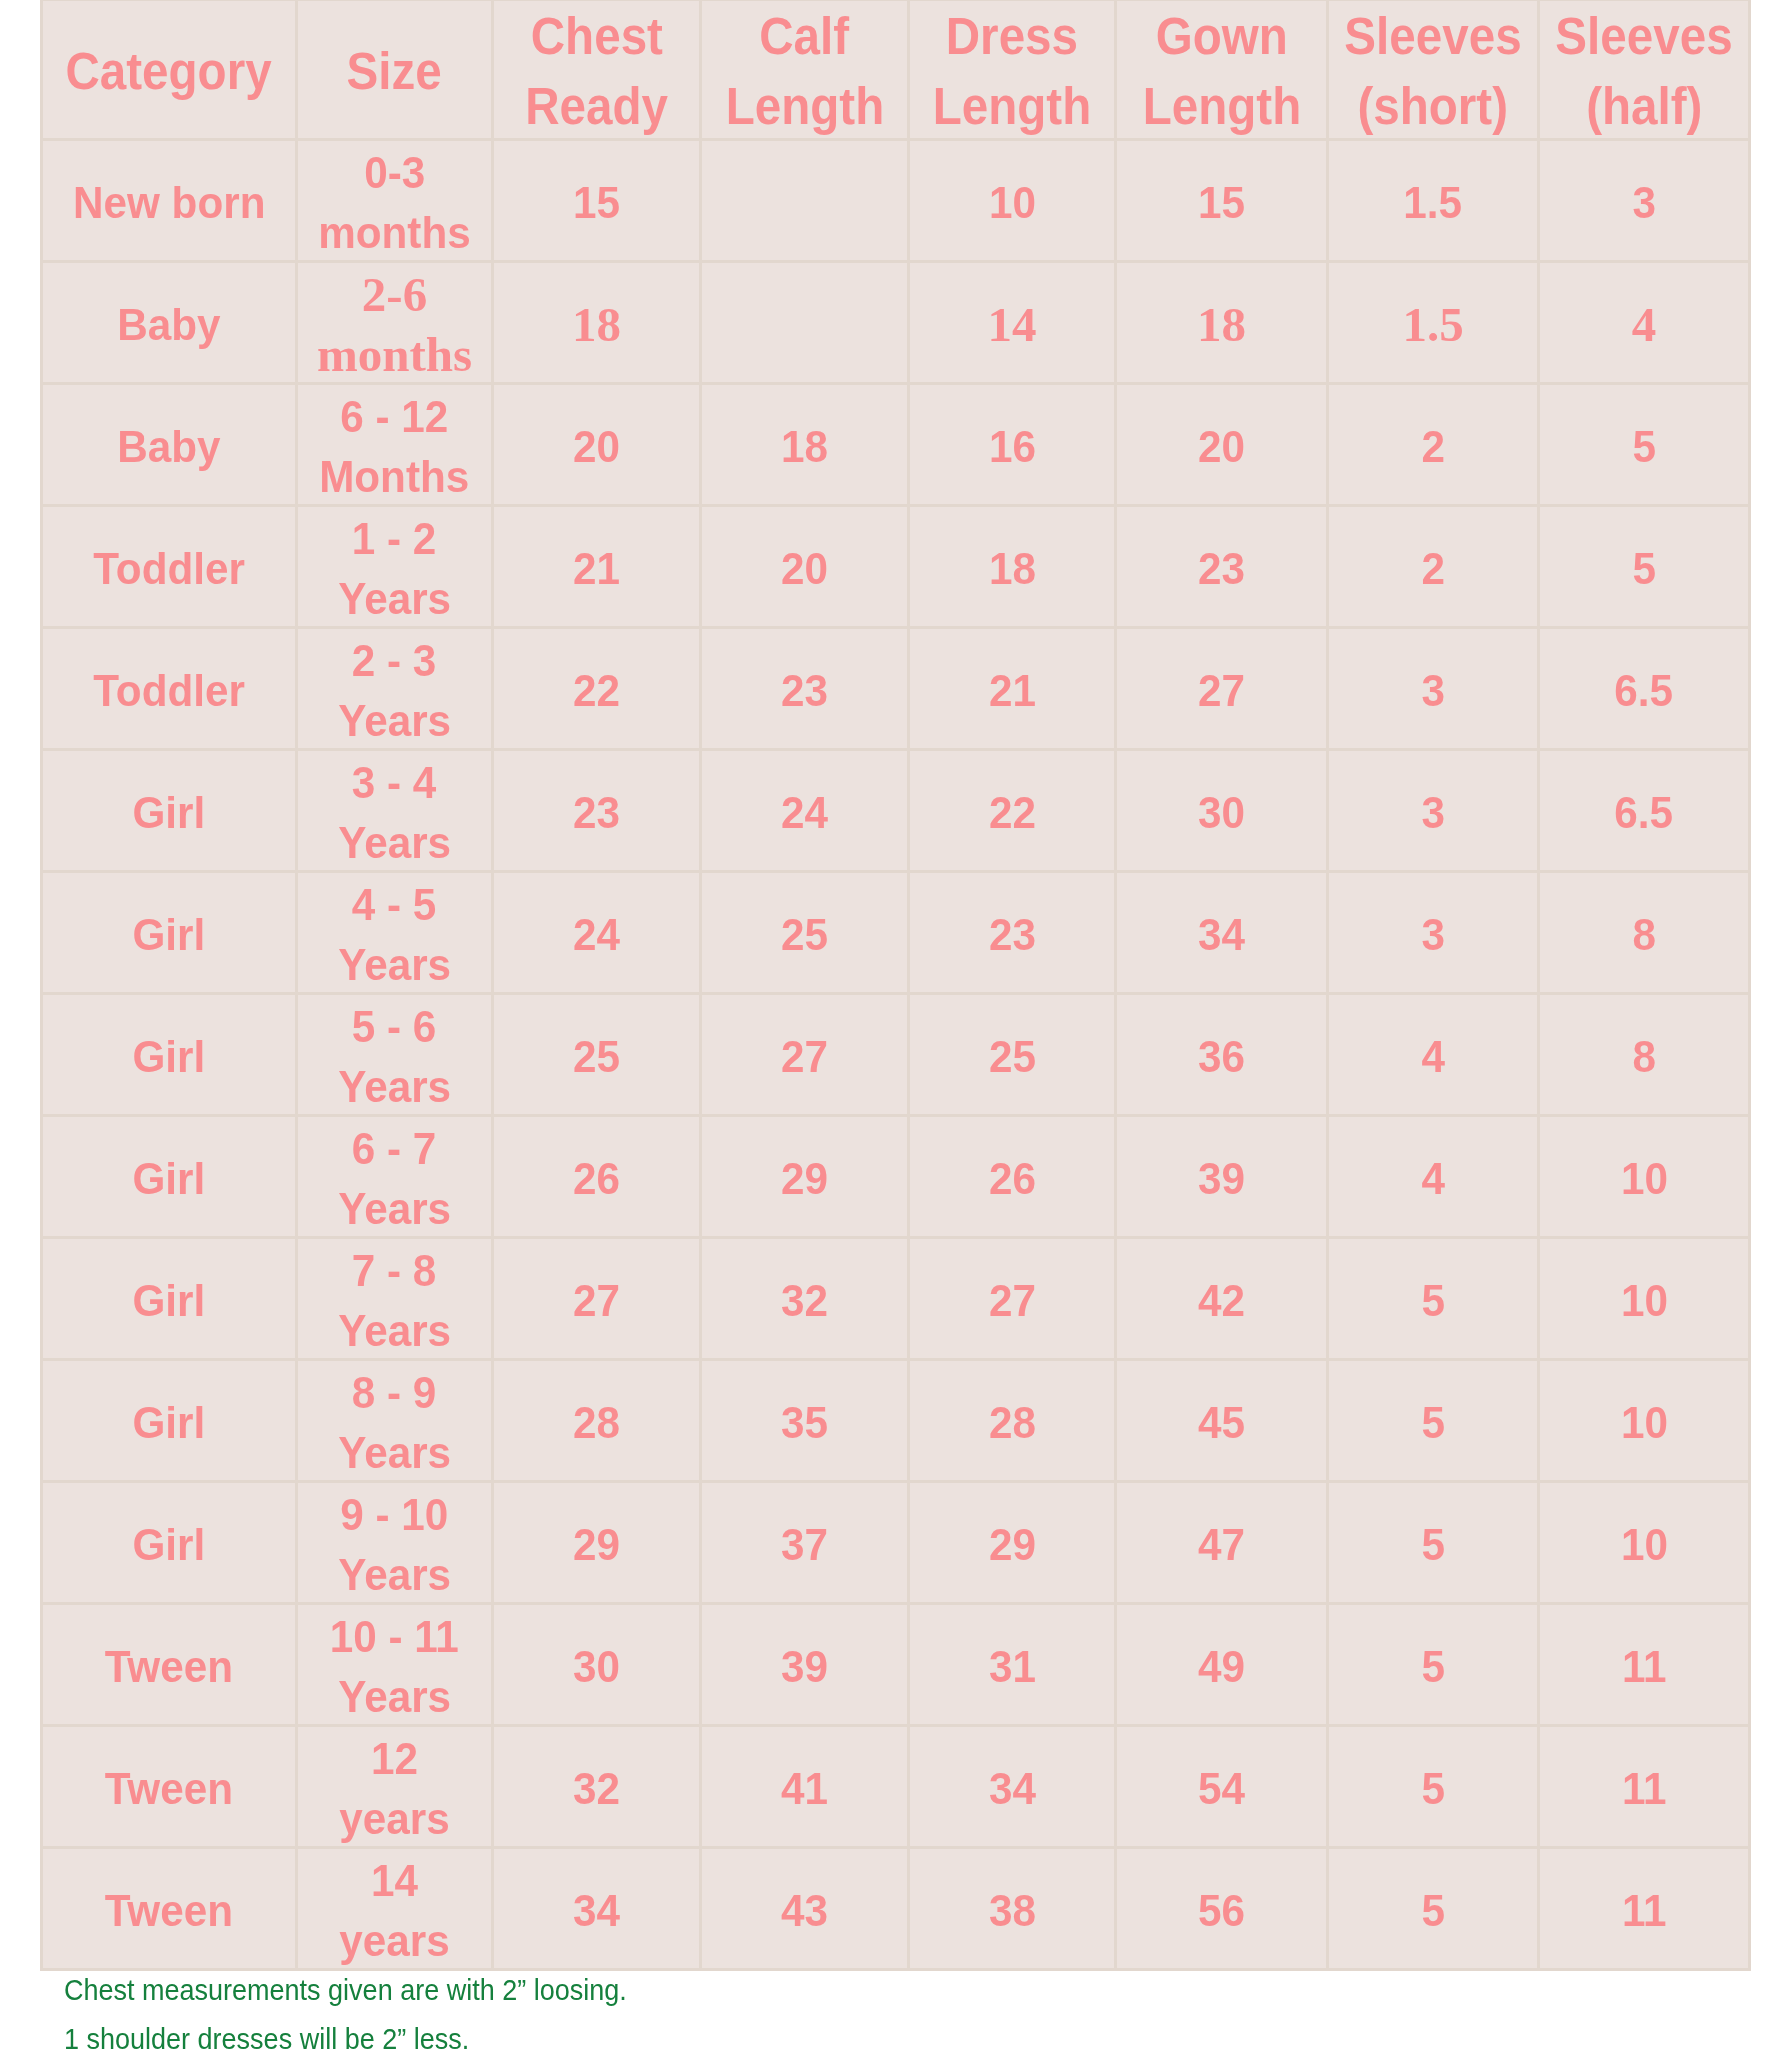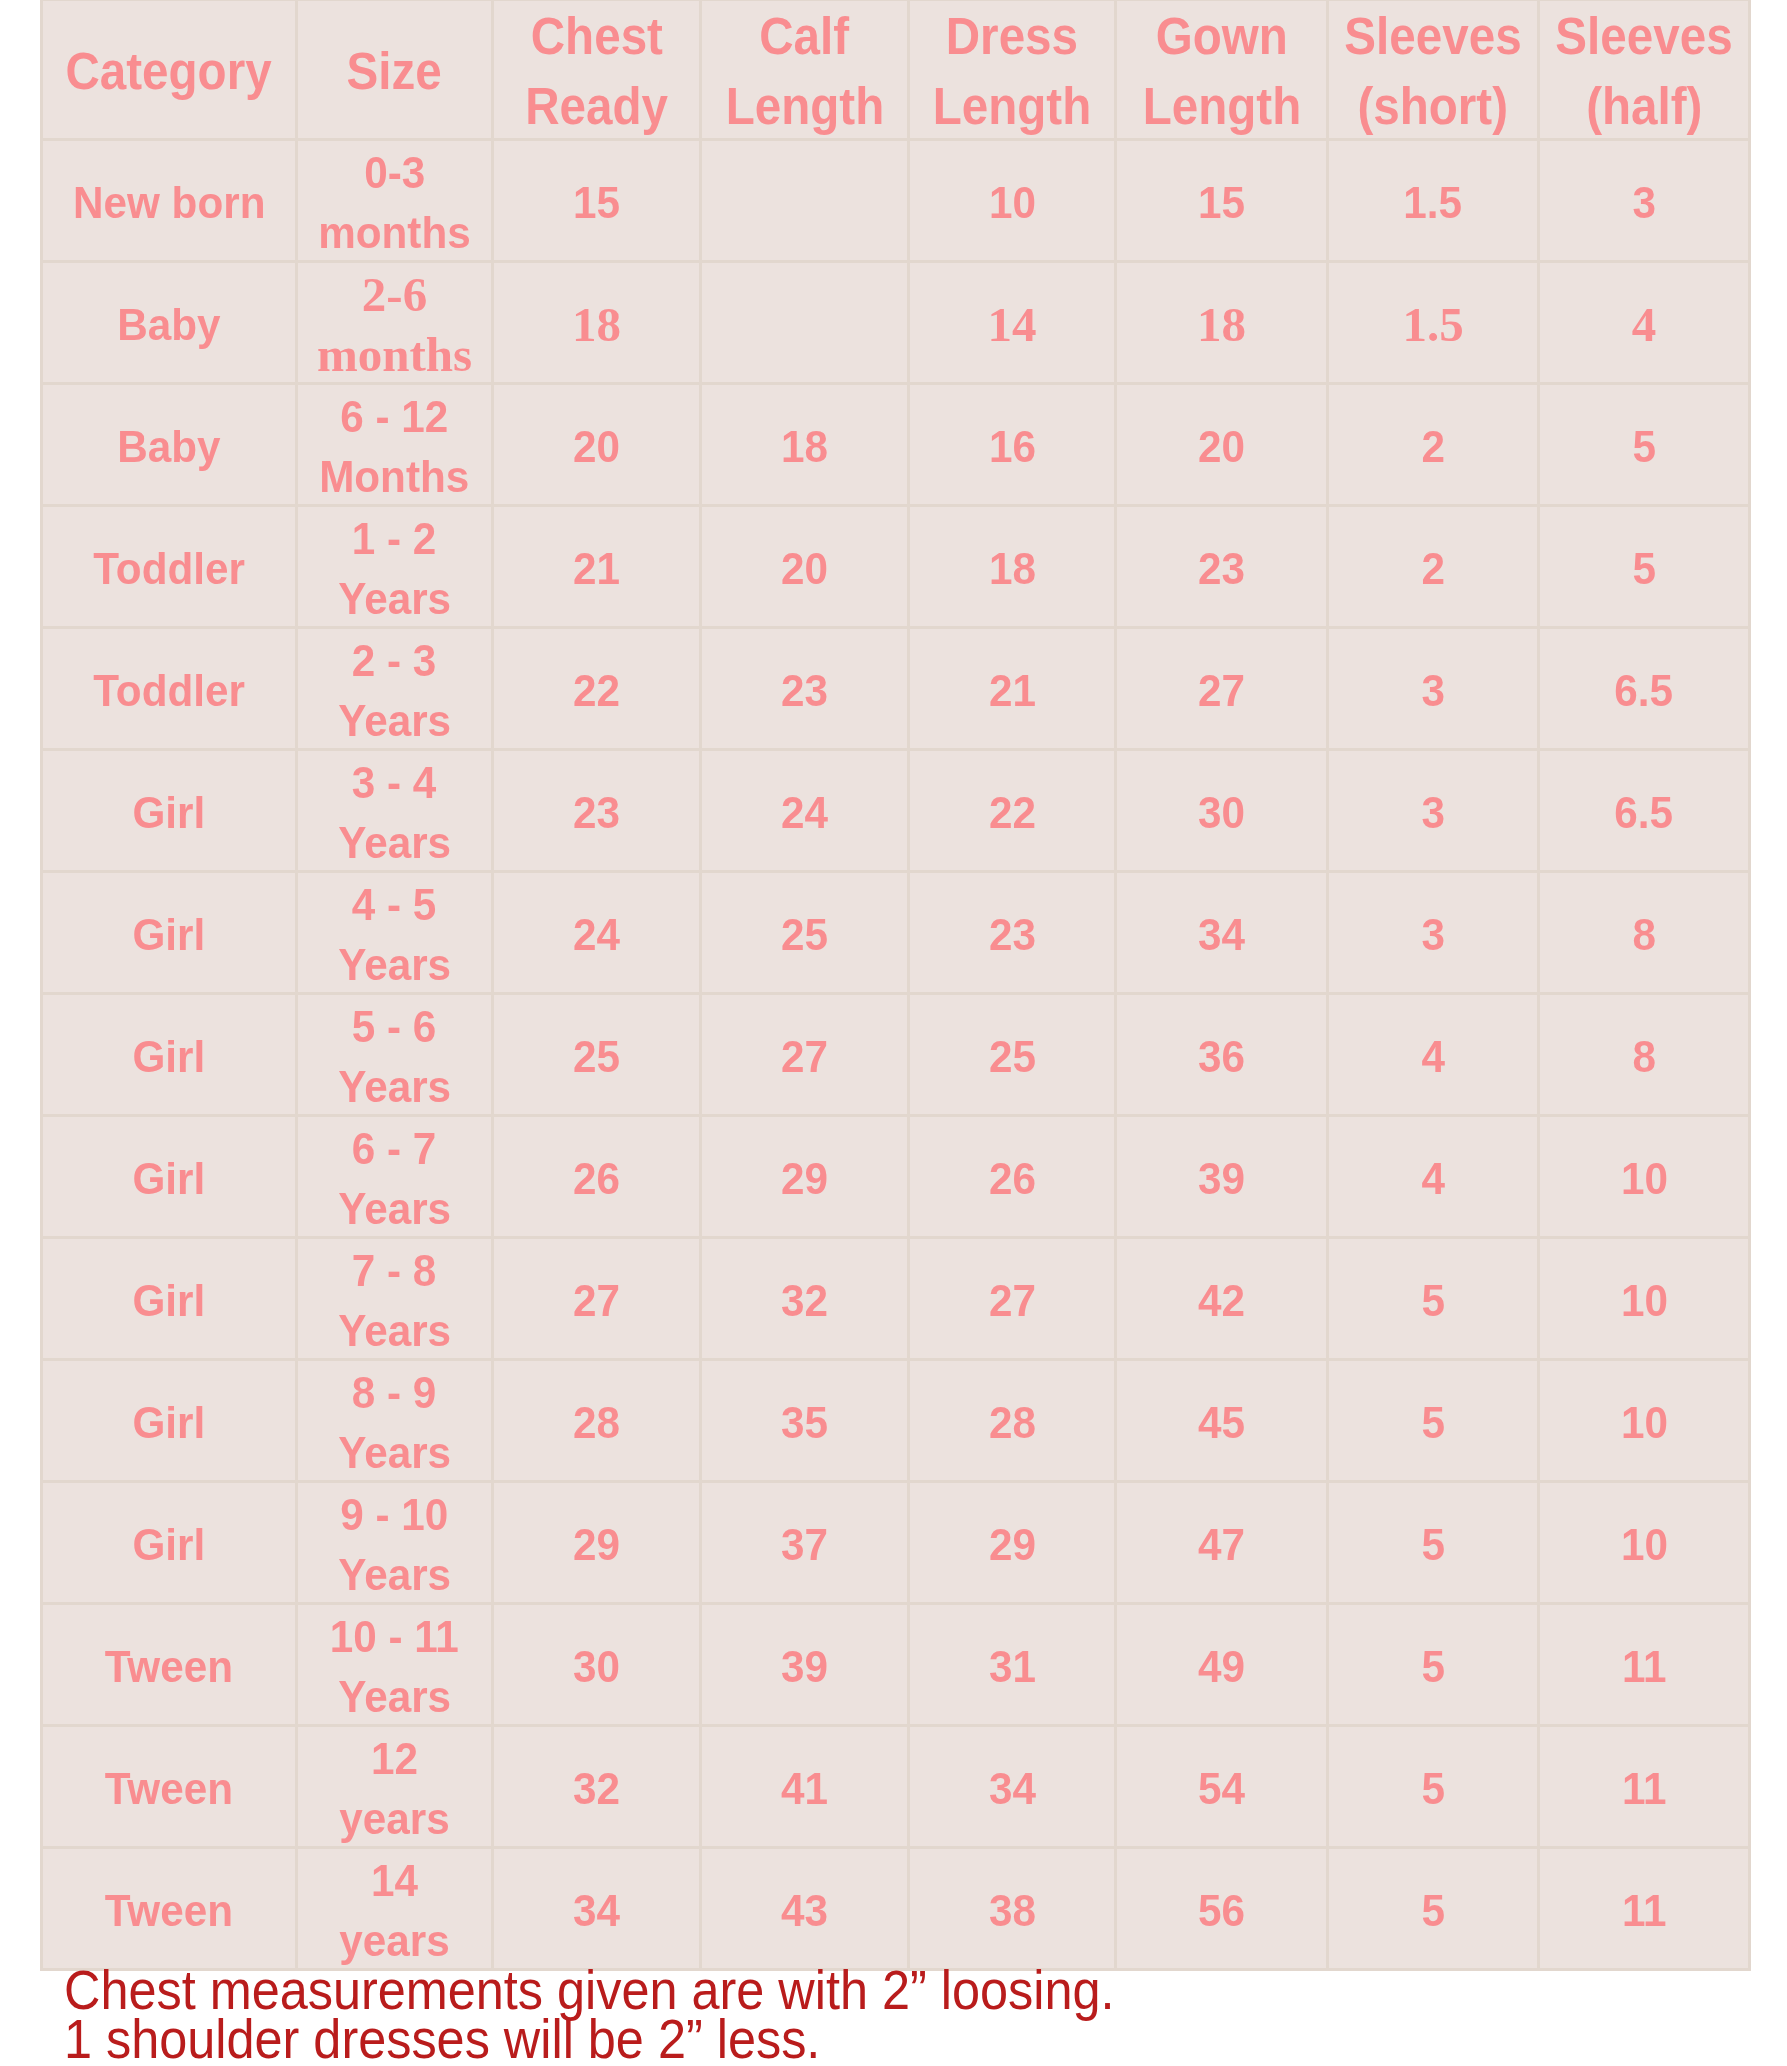--- a/index.html
+++ b/index.html
@@ -76,22 +76,22 @@
   table.size-chart tbody td .sx{
     line-height:60px;
   }
   table.size-chart tbody tr.serif-row td{ font-family:"Liberation Serif", serif; font-size:49px; }
   table.size-chart tbody tr.serif-row td .sx{ transform:scaleX(1); }
   table.size-chart tbody tr.serif-row td.sans-cell{ font-family:"Liberation Sans", sans-serif; font-size:44px; }
   table.size-chart tbody tr.serif-row td.sans-cell .sx{ transform:scaleX(0.96); }
   .footnotes{
     position:absolute;
     left:64px;top:1965px;
-    color:#b91c1c;
-    font-size:56px;
+    color:#15803d;
+    font-size:30px;
     line-height:49px;
     font-weight:normal;
     white-space:nowrap;
   }
   .footnotes > div{
     transform:scaleX(0.90);
     transform-origin:left center;
   }
 </style>
 </head>

